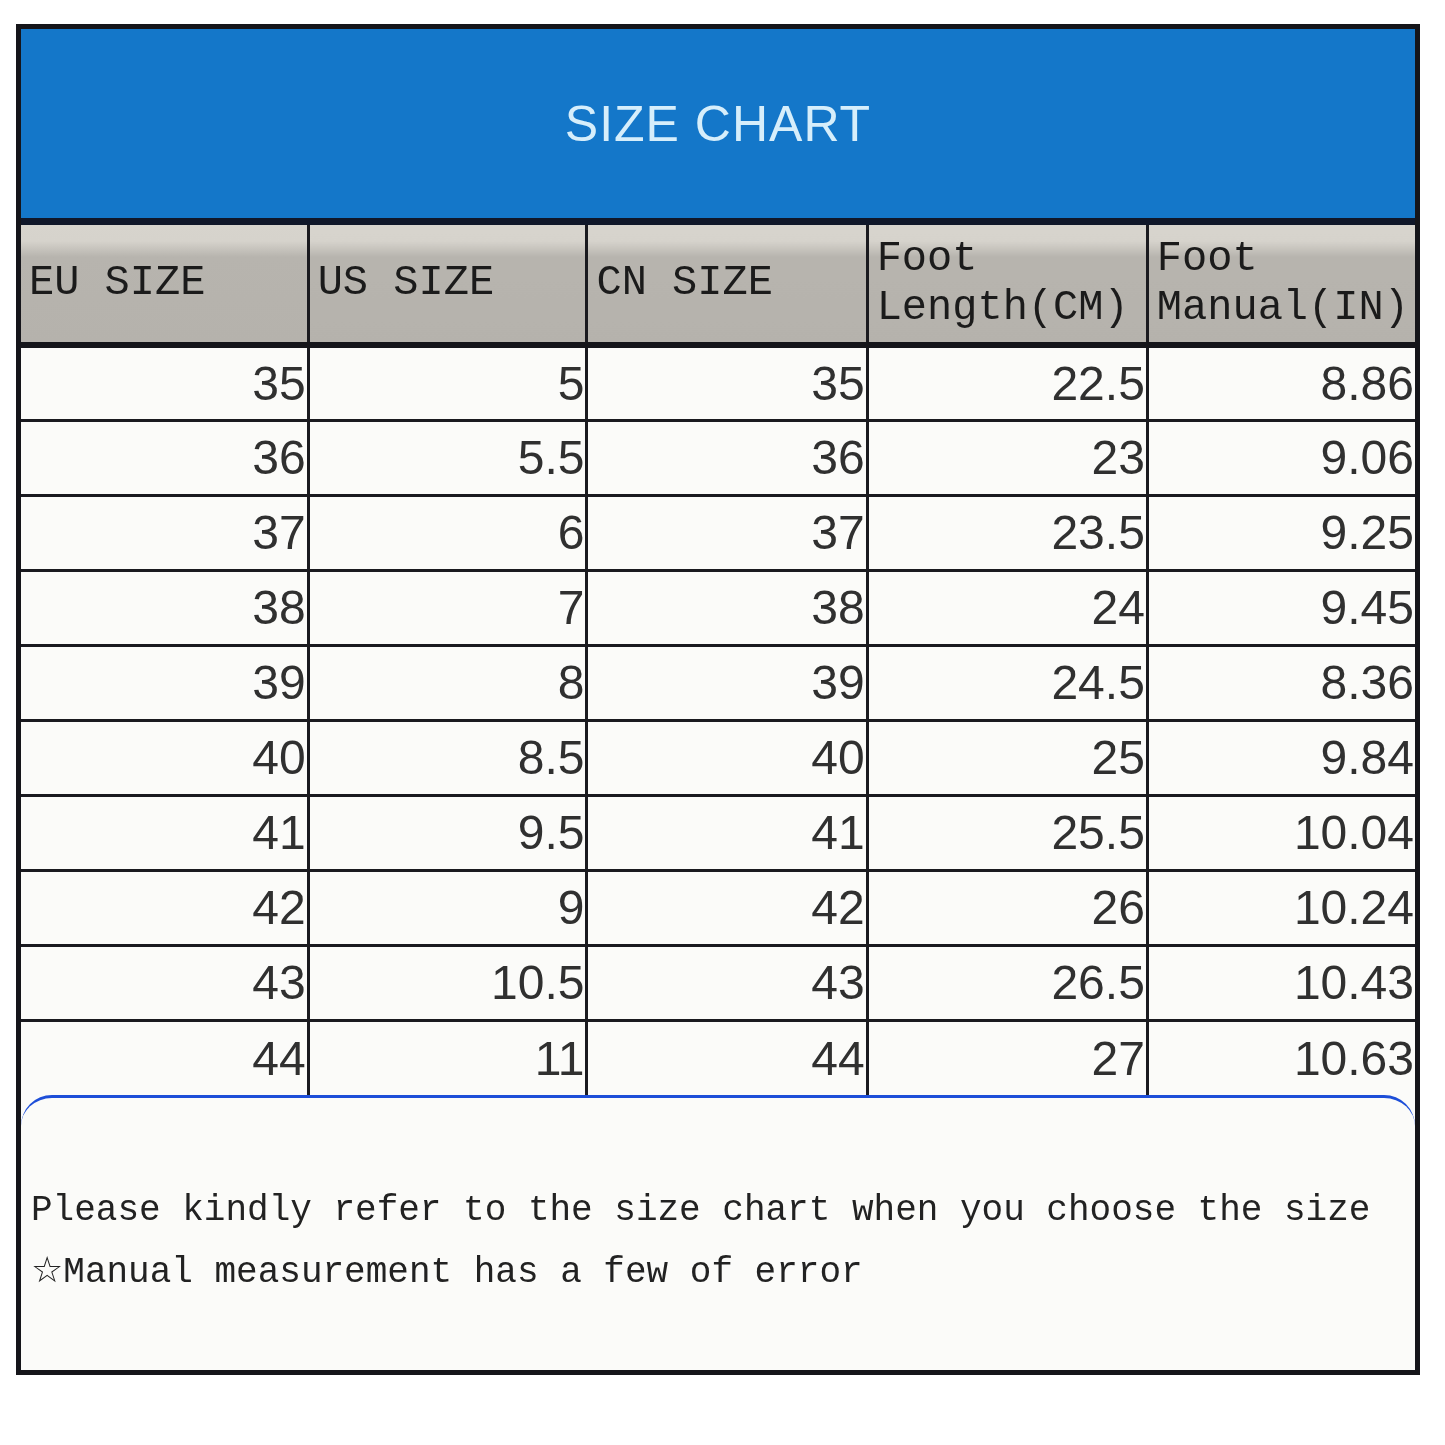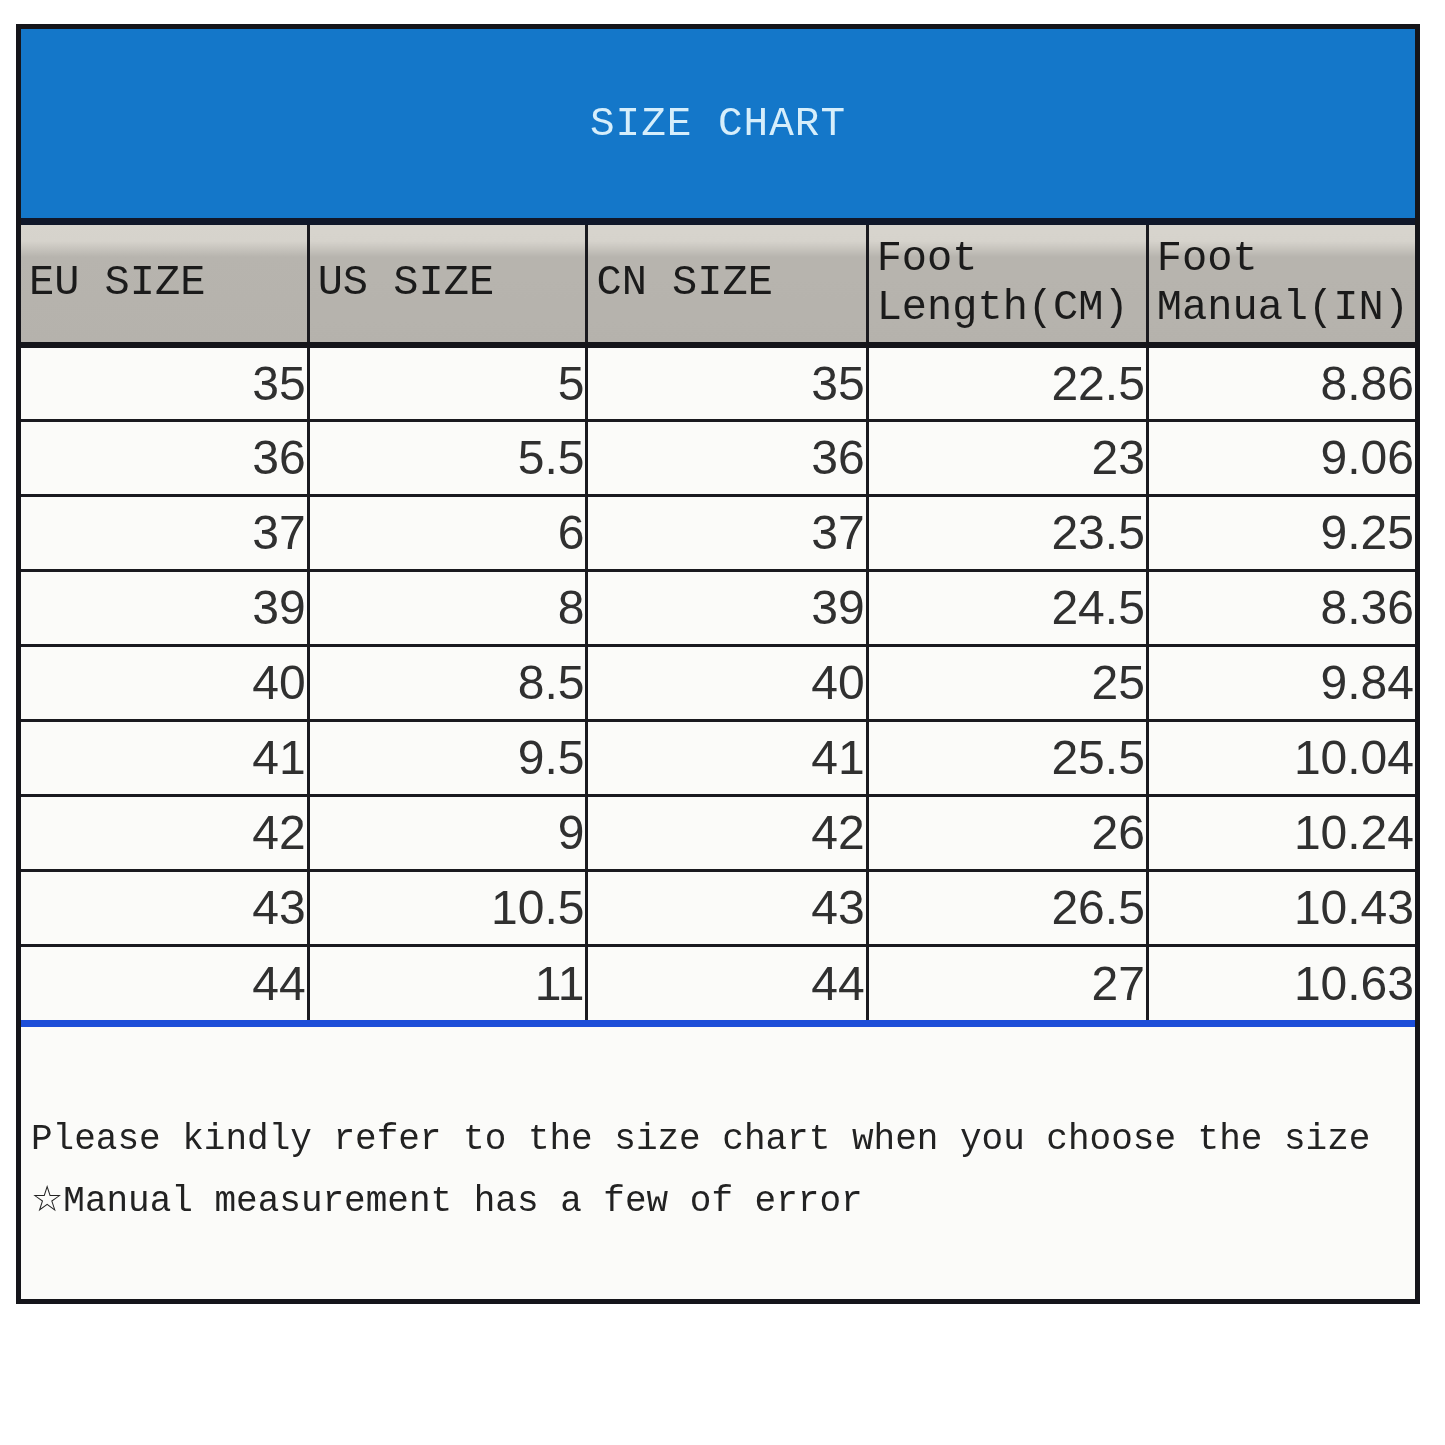--- a/index.html
+++ b/index.html
@@ -20,22 +20,22 @@
   }
   .banner {
     height: 189px;
     background: var(--banner-bg, #1477c9);
     border-bottom: 7px solid #101729;
     display: flex;
     align-items: center;
     justify-content: center;
   }
   .title {
-    font-family: Liberation Mono, monospace;
-    font-size: 41px;
+    font-family: Liberation Sans, sans-serif;
+    font-size: 50px;
     letter-spacing: 1px;
     color: var(--title-color, #d6eefb);
   }
   table.size-table {
     width: 100%;
     border-collapse: collapse;
     table-layout: fixed;
   }
   th, td { border: 3px solid #1a1a1f; box-sizing: border-box; }
   th:first-child, td:first-child { border-left: none; }
@@ -58,29 +58,30 @@
     height: 75px;
     text-align: right;
     vertical-align: middle;
     font-family: "Liberation Sans", sans-serif;
     font-size: 48px;
     color: #303030;
     background: #fbfbf9;
   }
   tbody tr:last-child td { border-bottom: none; }
   .note {
-    border-top: 7px solid #1d4ed8;
+    border-top: 3px solid #1d4ed8;
     height: 258px;
     box-sizing: content-box;
     padding: 14px 10px 0 10px;
     display: flex;
     flex-direction: column;
     justify-content: center;
     gap: 18px;
     background: #fbfbf9;
+    border-radius: 31px;
   }
   .note-line {
     font-family: "Liberation Mono", "DejaVu Sans", monospace;
     font-size: 36px;
     color: #222222;
     white-space: nowrap;
   }
 </style>
 </head>
 <body>
@@ -124,20 +125,27 @@
           <td>9.06</td>
         </tr>
         <tr>
           <td>37</td>
           <td>6</td>
           <td>37</td>
           <td>23.5</td>
           <td>9.25</td>
         </tr>
         <tr>
+          <td>38</td>
+          <td>7</td>
+          <td>38</td>
+          <td>24</td>
+          <td>9.45</td>
+        </tr>
+        <tr>
           <td>39</td>
           <td>8</td>
           <td>39</td>
           <td>24.5</td>
           <td>8.36</td>
         </tr>
         <tr>
           <td>40</td>
           <td>8.5</td>
           <td>40</td>

